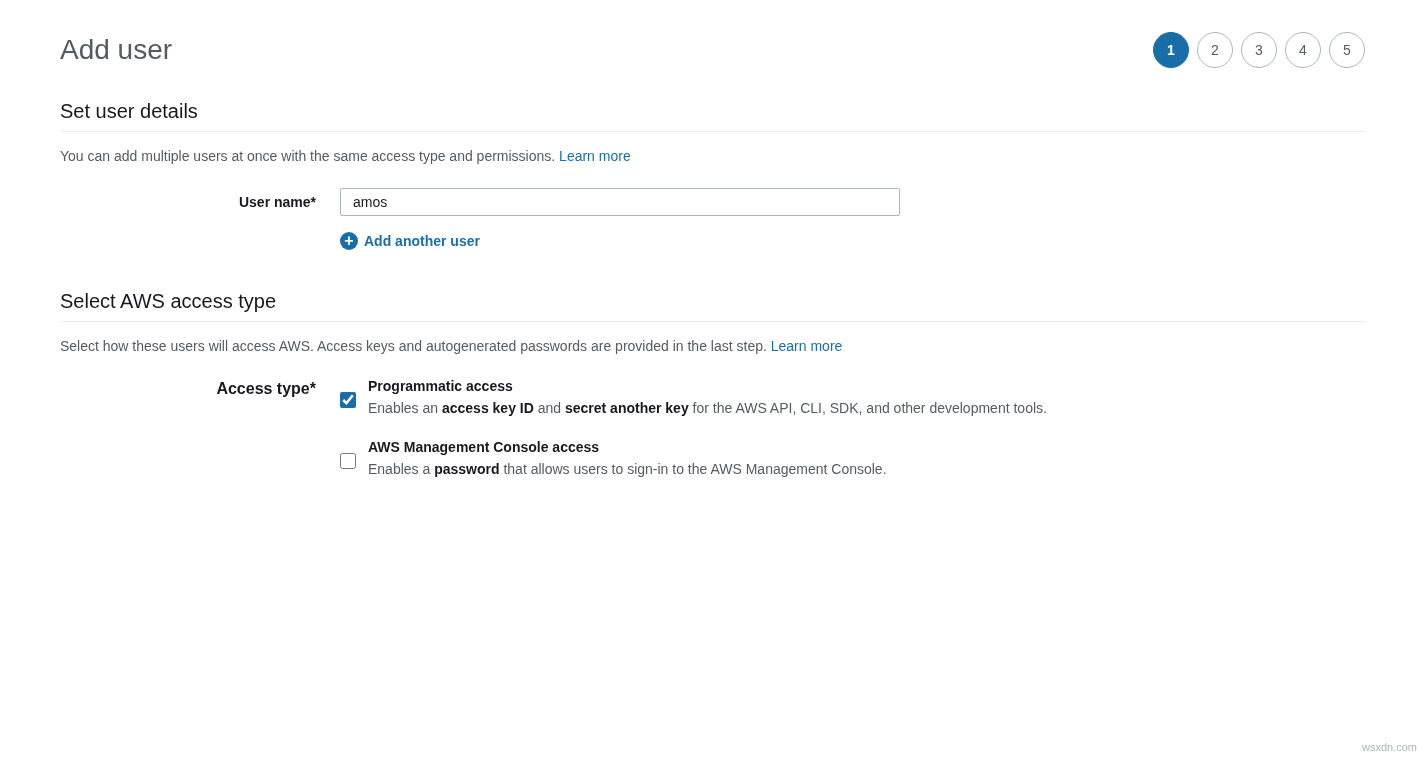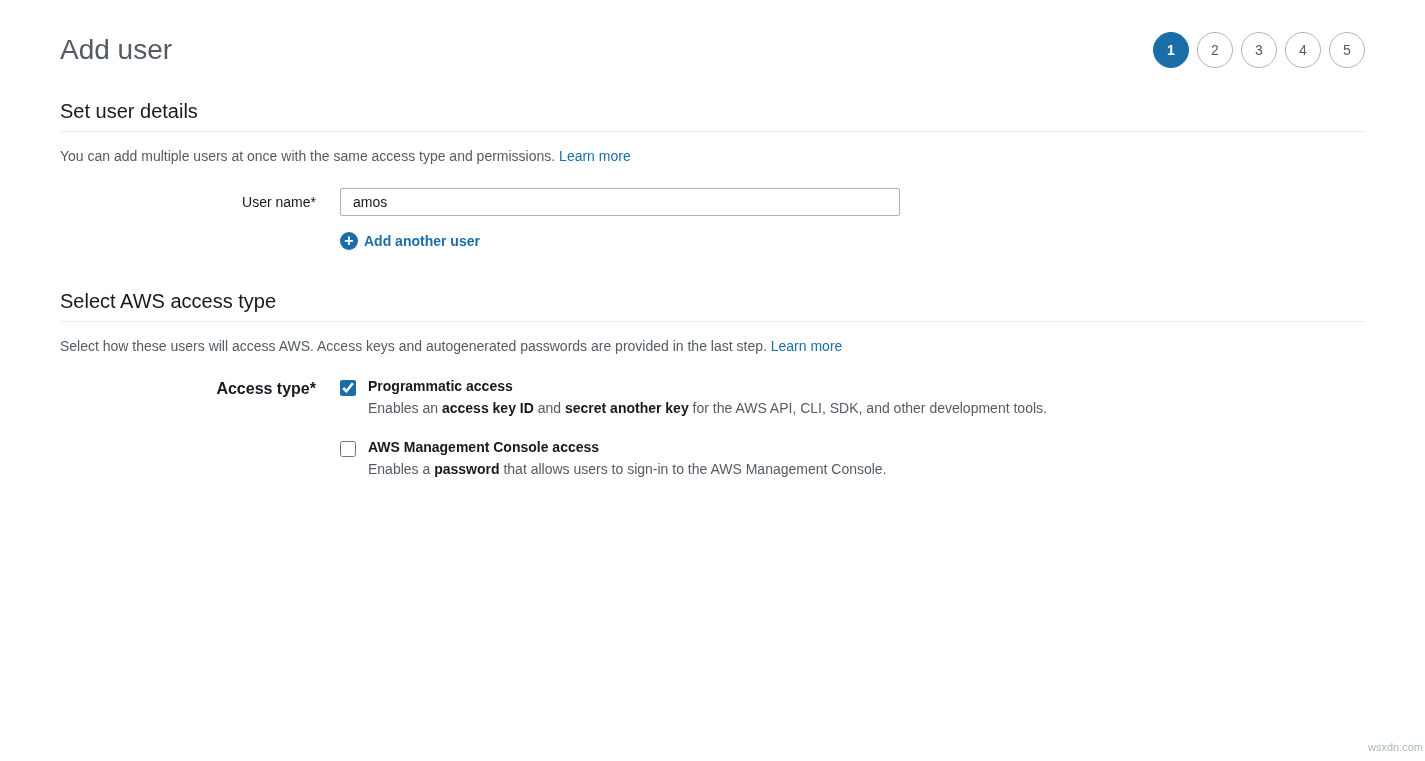--- a/index.html
+++ b/index.html
@@ -98,21 +98,21 @@
       display: flex;
       align-items: center;
       margin-bottom: 16px;
     }
 
     .form-label {
       width: 280px;
       text-align: right;
       padding-right: 24px;
       font-size: 14px;
-      font-weight: 400;
+      font-weight: 700;
       color: #16191f;
     }
 
     .form-input {
       width: 560px;
       height: 28px;
       border: 1px solid #aab7b8;
       border-radius: 2px;
       padding: 6px 12px;
       font-size: 14px;
@@ -169,21 +169,21 @@
       color: #16191f;
       padding-top: 2px;
     }
 
     .access-options {
       flex: 1;
     }
 
     .access-option {
       display: flex;
-      align-items: flex-start;
+      align-items: center;
       margin-bottom: 20px;
     }
 
     .access-option-checkbox {
       margin-top: 2px;
       margin-right: 12px;
       width: 16px;
       height: 16px;
       flex-shrink: 0;
       cursor: pointer;
@@ -209,21 +209,21 @@
 
     .access-option-desc strong {
       font-weight: 700;
       color: #16191f;
     }
 
     
     .watermark {
       position: fixed;
       bottom: 8px;
-      right: 2px;
+      right: 8px;
       font-size: 11px;
       color: #aab7b8;
     }
   </style>
 </head>
 <body>
 
 <div class="page-container">
 
   <div class="page-header">

